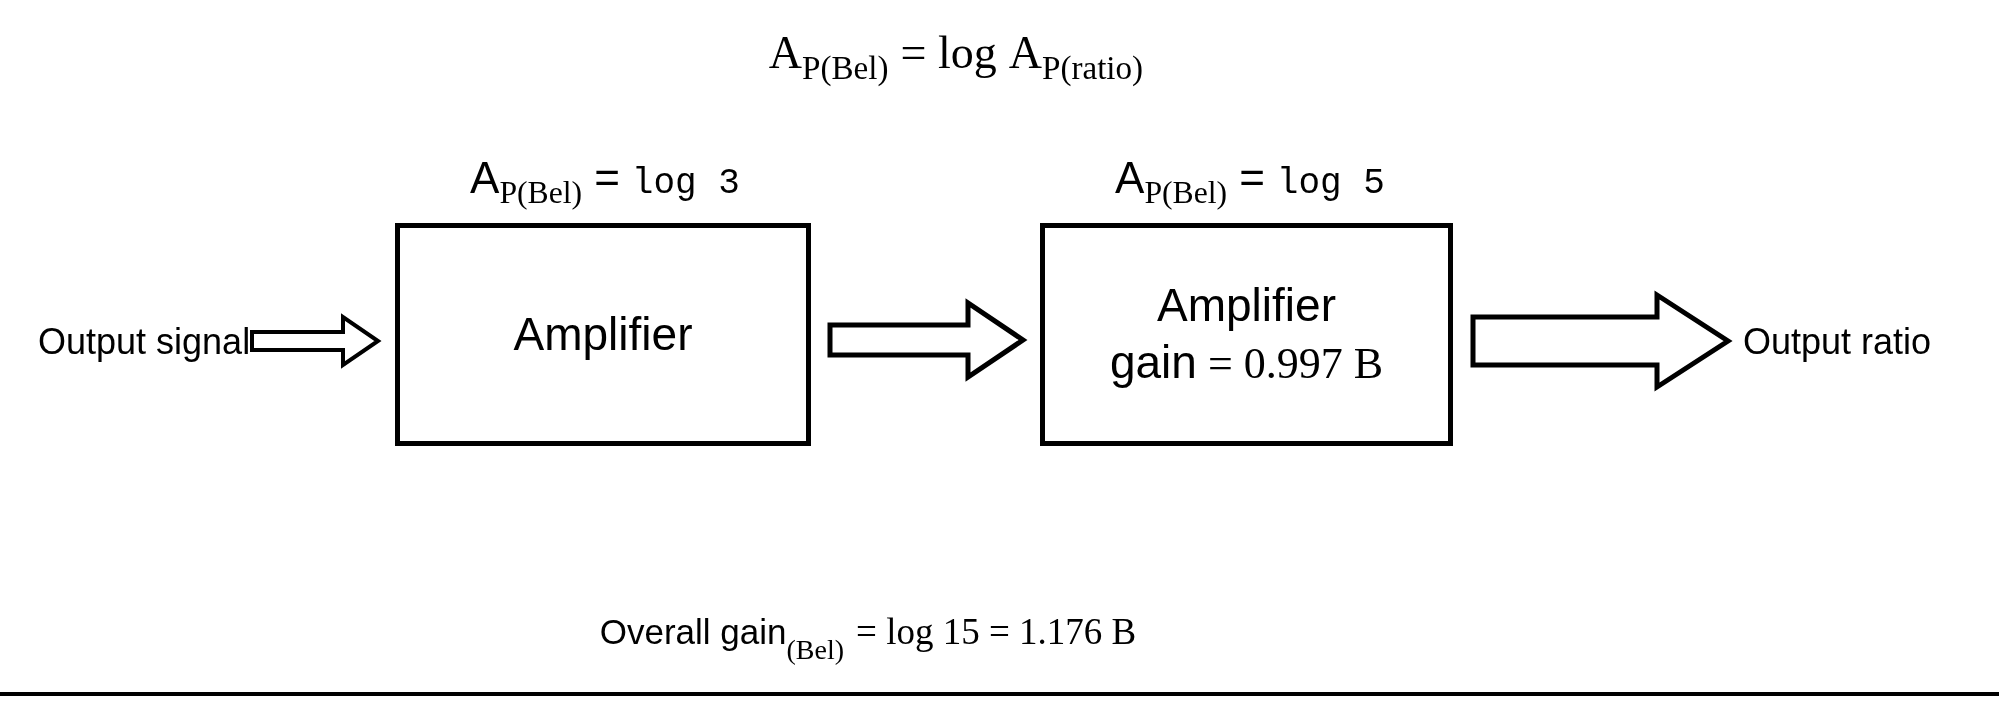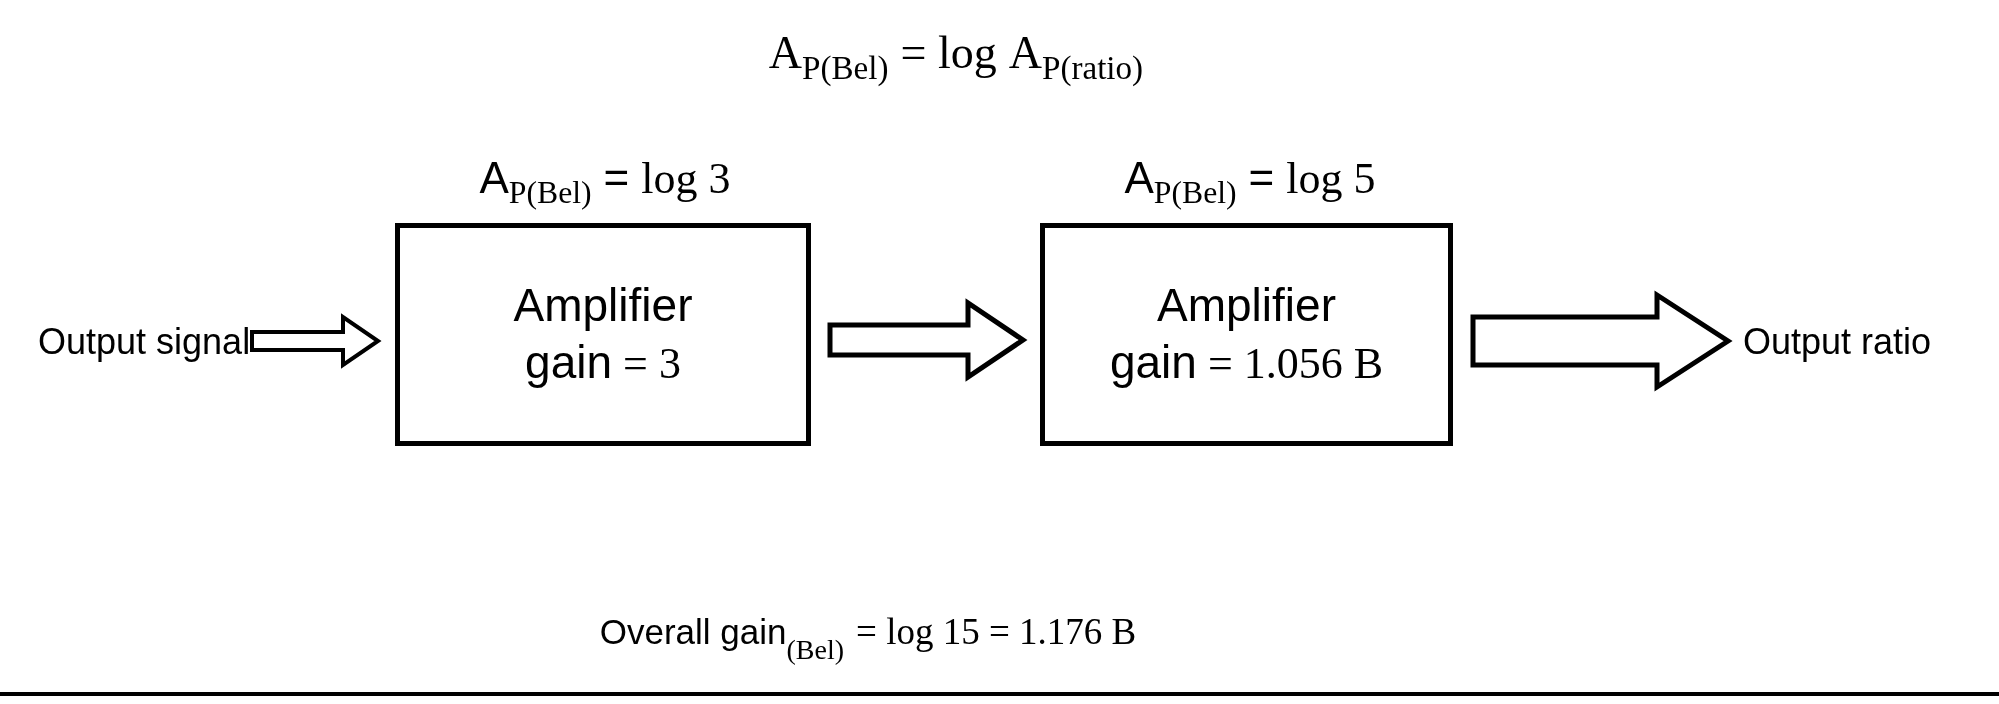--- a/index.html
+++ b/index.html
@@ -15,21 +15,21 @@
   .serif { font-family:"Liberation Serif", serif; }
   .sans  { font-family:"Liberation Sans", sans-serif; }
 
   
   .f-top { left:956px; top:30px; font-size:46px; line-height:46px; }
   .fsub  { font-family:"Liberation Serif", serif; font-size:0.72em; vertical-align:-0.33em; }
   .eqgap { margin:0 12px; }
 
   
   .f-label { top:155px; font-size:44px; line-height:46px; }
-  .f-label .rhs { font-family:Liberation Serif, serif; font-size:44px; }
+  .f-label .rhs { font-family:Liberation Mono, monospace; font-size:36px; }
 
   
   .ampbox {
     position:absolute; top:223px; height:223px; box-sizing:border-box;
     border:5px solid var(--ink); background:var(--paper);
     display:flex; flex-direction:column; align-items:center; justify-content:center;
     text-align:center;
   }
   .box-line { line-height:57px; font-size:46px; }
   .gain-value { font-family:"Liberation Serif", serif; font-size:44px; margin-left:11px; }
@@ -70,33 +70,30 @@
   </div>
 
   <div class="abs signal-label" style="left:38px;">Output signal</div>
 
   <svg class="arrow arrow-small" style="left:250px; top:315px;" width="132" height="52" viewBox="0 0 132 52">
     <polygon points="2,17 93,17 93,2 128,26 93,50 93,35 2,35"></polygon>
   </svg>
 
   <div class="ampbox" style="left:395px; width:416px;">
     <div class="box-line sans">Amplifier</div>
-    <div class="box-line">
-      <span class="sans">gain</span><span class="gain-value">= 3</span>
-    </div>
   </div>
 
   <svg class="arrow arrow-medium" style="left:828px; top:300px;" width="200" height="80" viewBox="0 0 200 80">
     <polygon points="2,25 140,25 140,3 195,40 140,77 140,55 2,55"></polygon>
   </svg>
 
   <div class="ampbox" style="left:1040px; width:413px;">
     <div class="box-line sans">Amplifier</div>
     <div class="box-line">
-      <span class="sans">gain</span><span class="gain-value">= 1.056 B</span>
+      <span class="sans">gain</span><span class="gain-value">= 0.997 B</span>
     </div>
   </div>
 
   <svg class="arrow arrow-large" style="left:1471px; top:293px;" width="260" height="96" viewBox="0 0 260 96">
     <polygon points="2,24 186,24 186,2 257,48 186,94 186,72 2,72"></polygon>
   </svg>
 
   <div class="abs signal-label" style="left:1743px;">Output ratio</div>
 
 

